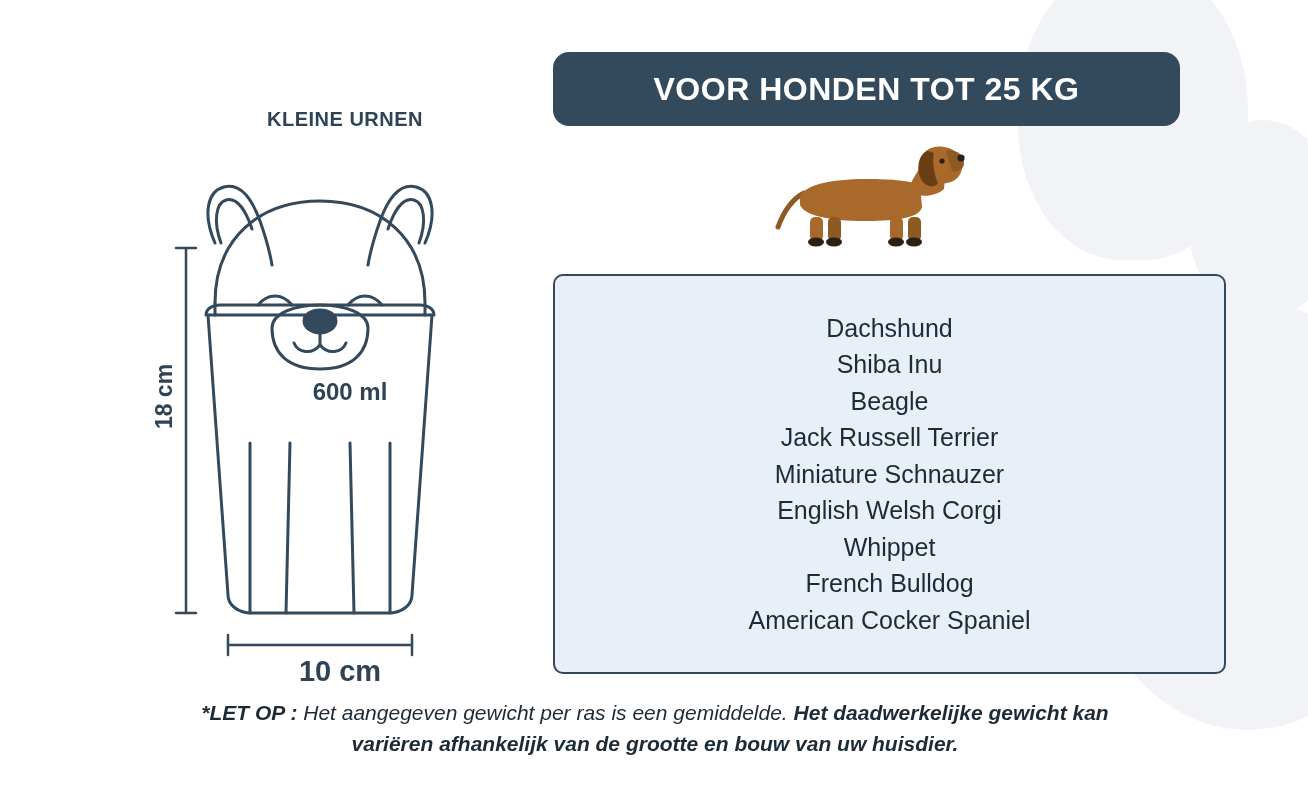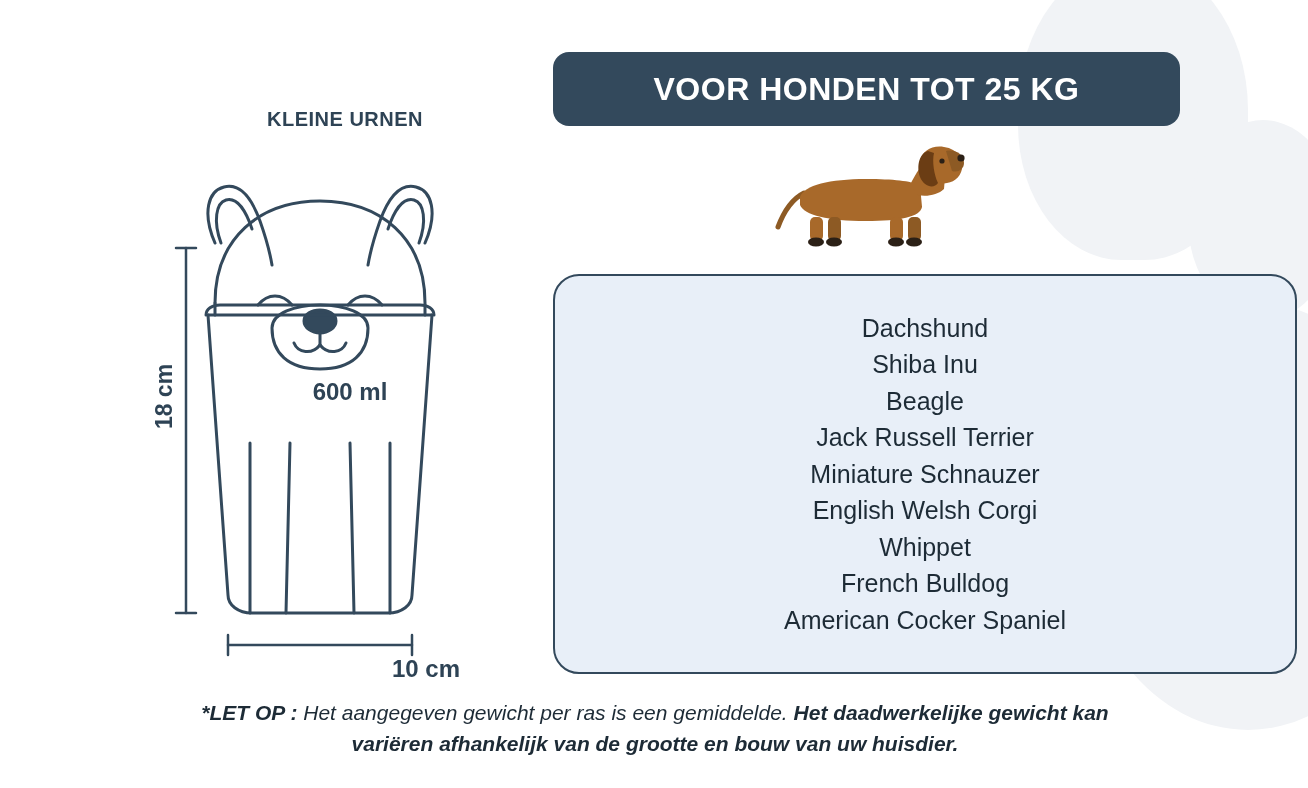--- a/index.html
+++ b/index.html
@@ -74,22 +74,22 @@
     color: #2e4355;
     transform: rotate(-90deg);
     transform-origin: center;
     white-space: nowrap;
   }
   .dim-width {
     position: absolute;
     left: 100px;
     top: 512px;
     width: 240px;
-    text-align: right;
-    font-size: 24px;
+    text-align: center;
+    font-size: 29px;
     font-weight: bold;
     color: #2e4355;
   }
 
   
   .banner {
     position: absolute;
     left: 553px;
     top: 52px;
     width: 627px;
@@ -115,25 +115,25 @@
     top: 135px;
     width: 195px;
     height: 120px;
   }
 
   
   .breed-box {
     position: absolute;
     left: 553px;
     top: 274px;
-    width: 744px;
+    width: 673px;
     height: 400px;
     background: #e8eff8;
     border: 2px solid #33495c;
-    border-radius: 26px;
+    border-radius: 10px;
     box-sizing: border-box;
     display: flex;
     flex-direction: column;
     align-items: center;
     justify-content: center;
     padding: 0 0;
   }
   .breed-item {
     font-size: 25px;
     color: #1d2b36;

